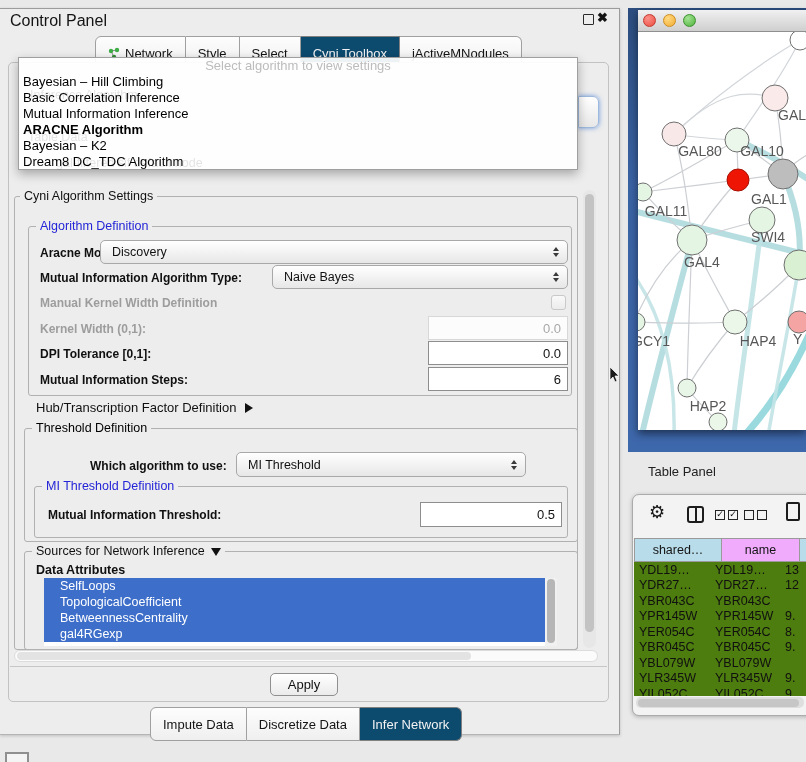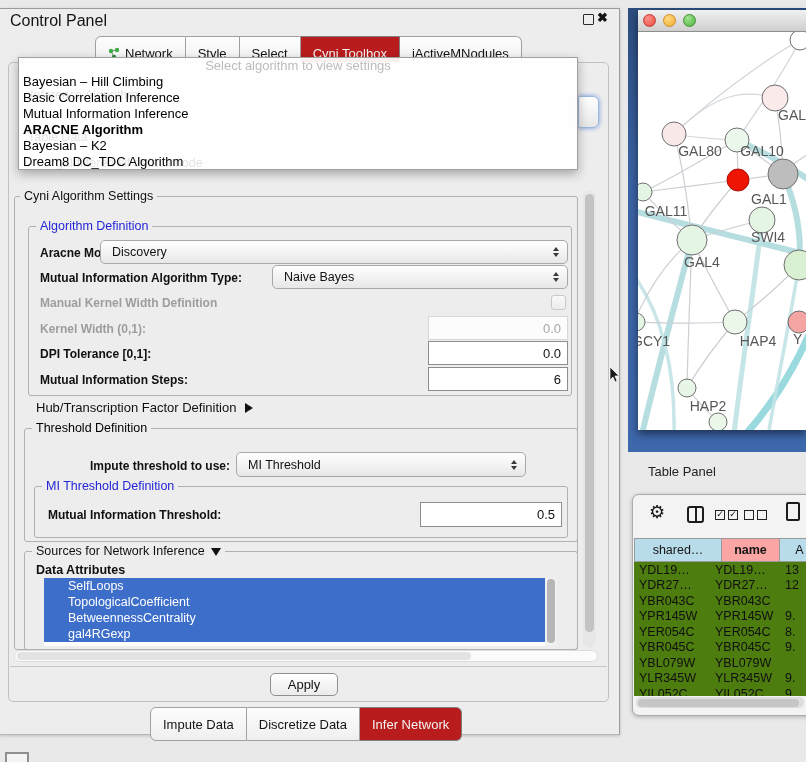--- a/index.html
+++ b/index.html
@@ -14,21 +14,21 @@
   .cp-title{position:absolute;left:10px;top:12px;font-size:16px;color:#141414}
   .float-ic{position:absolute;left:583px;top:14px;width:9px;height:9px;border:1.6px solid #2a2a2a;border-radius:1px}
   .close-ic{position:absolute;left:597px;top:10px;font-size:13px;font-weight:bold;color:#141414}
 
   .tabstrip{position:absolute;display:flex;height:22px}
   .tab{display:flex;align-items:center;gap:5px;padding:16px 12px;font-size:13px;color:#141414;
        background:linear-gradient(#fdfdfd,#efefef);border:1px solid #a0a0a0;border-left-width:0;
        height:22px;box-sizing:border-box;white-space:nowrap}
   .tab:first-child{border-left-width:1px;border-radius:6px 0 0 6px}
   .tab:last-child{border-radius:0 6px 6px 0}
-  .tab.sel{background:#b91c1c;color:#f3f3f3;border-color:#808080}
+  .tab.sel{background:#0c4a6e;color:#f3f3f3;border-color:#808080}
 
   .content{position:absolute;left:8px;top:62px;width:601px;height:640px;border:1px solid #c2c2c2;
            border-radius:5px;background:#ededed;box-sizing:border-box}
 
   .group{position:absolute;border:1px solid #b1b1b1;border-radius:3px}
   .gtitle{position:absolute;font-size:12.5px;background:#ededed;padding:0 4px;white-space:nowrap;color:#111}
   .gtitle.blue{color:#2424d8}
   .gtitle.green{color:#000000}
 
   .fl{position:absolute;font-size:12px;font-weight:bold;color:#101010;white-space:nowrap}
@@ -47,21 +47,21 @@
           display:flex;align-items:center;justify-content:flex-end;padding-right:6px;box-sizing:border-box}
   .tinput.dis{border:1px solid #d8d8d8;background:#fcfcfc;color:#a8a8a8}
   .checkbox{position:absolute;width:13px;height:13px;border:1px solid #c9c9c9;border-radius:3px;
             background:linear-gradient(#f9f9f9,#ececec)}
 
   .hub{position:absolute;font-size:13px;color:#111;display:flex;align-items:center;gap:9px;white-space:nowrap}
   .tri-r{width:0;height:0;border-top:5.5px solid transparent;border-bottom:5.5px solid transparent;border-left:8px solid #111}
   .tri-d{display:inline-block;width:0;height:0;border-left:5.5px solid transparent;border-right:5.5px solid transparent;border-top:8px solid #111;margin-left:6px;vertical-align:middle}
 
   .attrlist{position:absolute;left:44px;top:578px;width:513px;height:68px;background:#fff;overflow:hidden}
-  .attritem{height:16px;line-height:16px;font-size:12.5px;color:#fff;background:#3d6ec9;padding-left:24px;
+  .attritem{height:16px;line-height:16px;font-size:12.5px;color:#fff;background:#3d6ec9;padding-left:16px;
             width:501px;box-sizing:border-box;white-space:nowrap}
   .lscroll{position:absolute;right:0;top:0;bottom:0;width:12px;background:#f1f1f1}
   .lthumb{position:absolute;right:2px;top:1px;width:8px;height:64px;background:#b6b6b6;border-radius:4px}
 
   .hscroll{position:absolute;left:14px;top:650px;width:584px;height:12px;background:#fbfbfb;
            border:1px solid #dcdcdc;border-radius:6px;box-sizing:border-box}
   .hthumb{position:absolute;left:2px;top:1px;height:8px;width:78%;background:#e3e3e3;border-radius:4px}
   .vscroll{position:absolute;left:583px;top:190px;width:13px;height:458px;background:#e7e7e7;border-radius:7px}
   .vthumb{position:absolute;left:585px;top:194px;width:9px;height:438px;background:#c3c3c3;border-radius:5px}
 
@@ -193,21 +193,21 @@
   <div class="tinput" style="left:428px;top:367px;width:140px;height:24px">6</div>
 
   <div class="hub" style="left:36px;top:400px">
     <span>Hub/Transcription Factor Definition</span>
     <span class="tri-r"></span>
   </div>
 
   <div class="group" style="left:24px;top:428px;width:552px;height:112px"></div>
   <div class="gtitle green" style="left:32px;top:421px">Threshold Definition</div>
 
-  <div class="fl" style="left:90px;top:459px">Impute threshold to use:</div>
+  <div class="fl" style="left:90px;top:459px">Which algorithm to use:</div>
   <div class="combo" style="left:236px;top:452px;width:290px;height:25px">
     <span>MI Threshold</span>
     <span class="sp"></span>
       <span class="arrows">
         <i class="up"></i>
         <i class="dn"></i>
       </span>
   </div>
 
   <div class="group" style="left:34px;top:486px;width:532px;height:50px"></div>
@@ -340,21 +340,21 @@
     <span class="cbx">✓</span>
       <span class="cbx">✓</span>
   </div>
   <div class="cbgroup" style="left:744px;top:510px">
     <span class="cbx"></span>
       <span class="cbx"></span>
   </div>
   <div class="docic"></div>
   <div class="thead" id="table-head">
       <div class="th" style="width: 88px; background: rgb(185, 220, 234);">shared…</div>
-      <div class="th" style="width: 58px; background: #fca5a5; font-weight: bold;">name</div>
+      <div class="th" style="width: 78px; background: #f0abfc;">name</div>
       <div class="th" style="width: 40px; background: rgb(185, 220, 234);">A</div>
     </div>
   <div class="tbody" id="table-body">
       <div class="trow">
         <div class="td" style="width: 76px;">YDL19…</div>
         <div class="td" style="width: 70px;">YDL19…</div>
         <div class="td" style="width: 26px;">13</div>
       </div>
       <div class="trow">
         <div class="td" style="width: 76px;">YDR27…</div>

